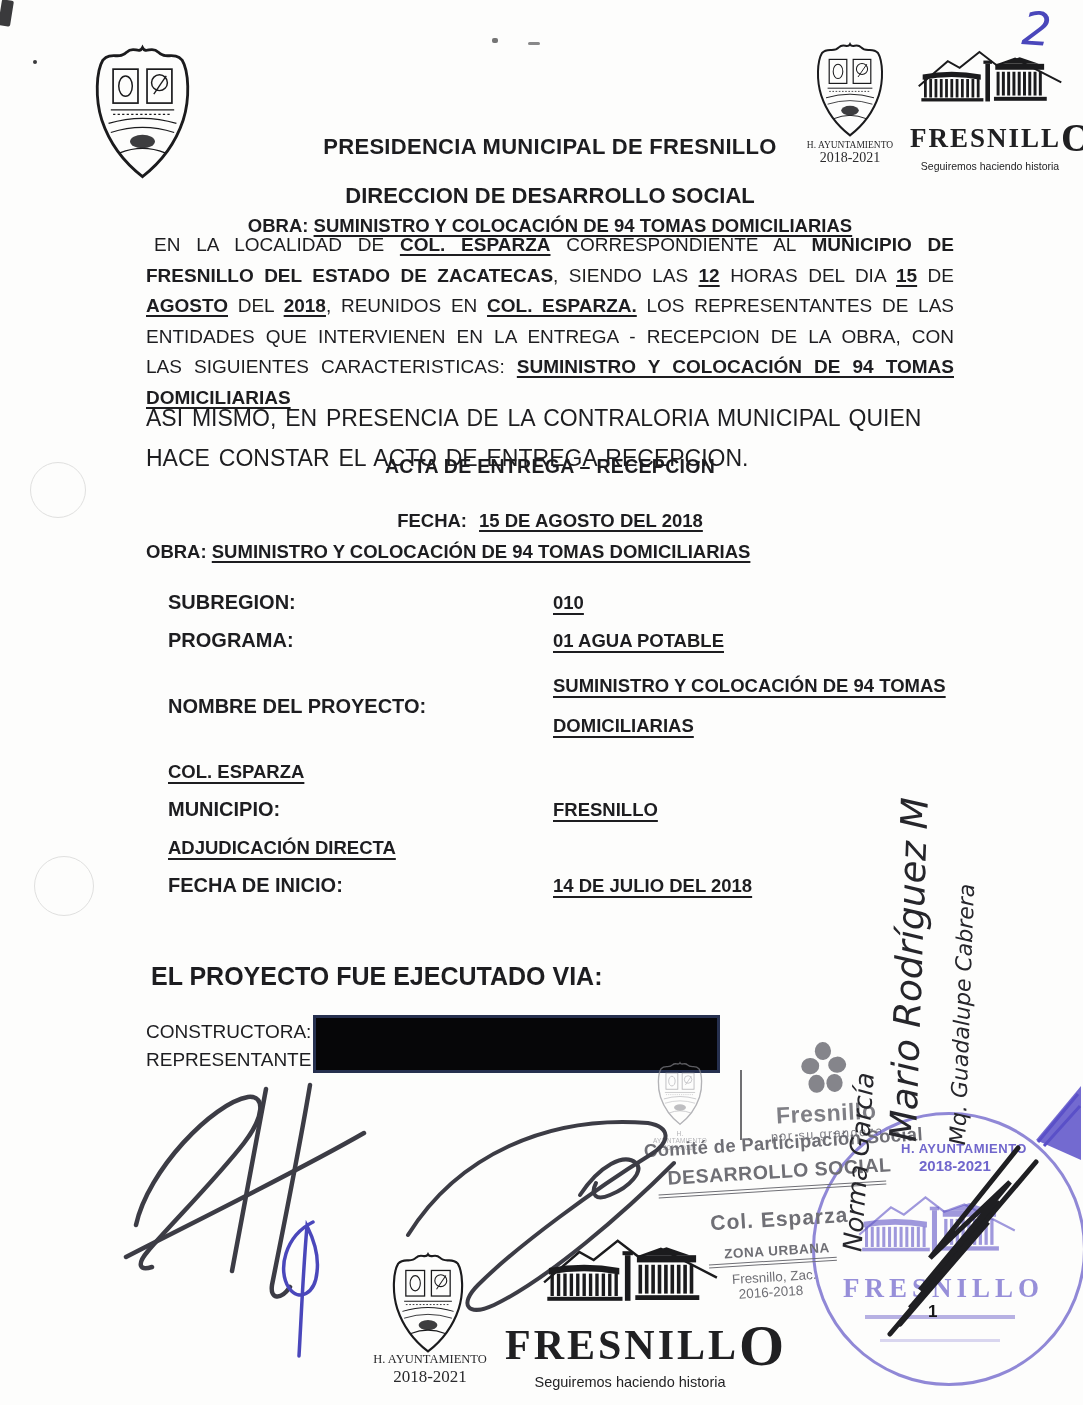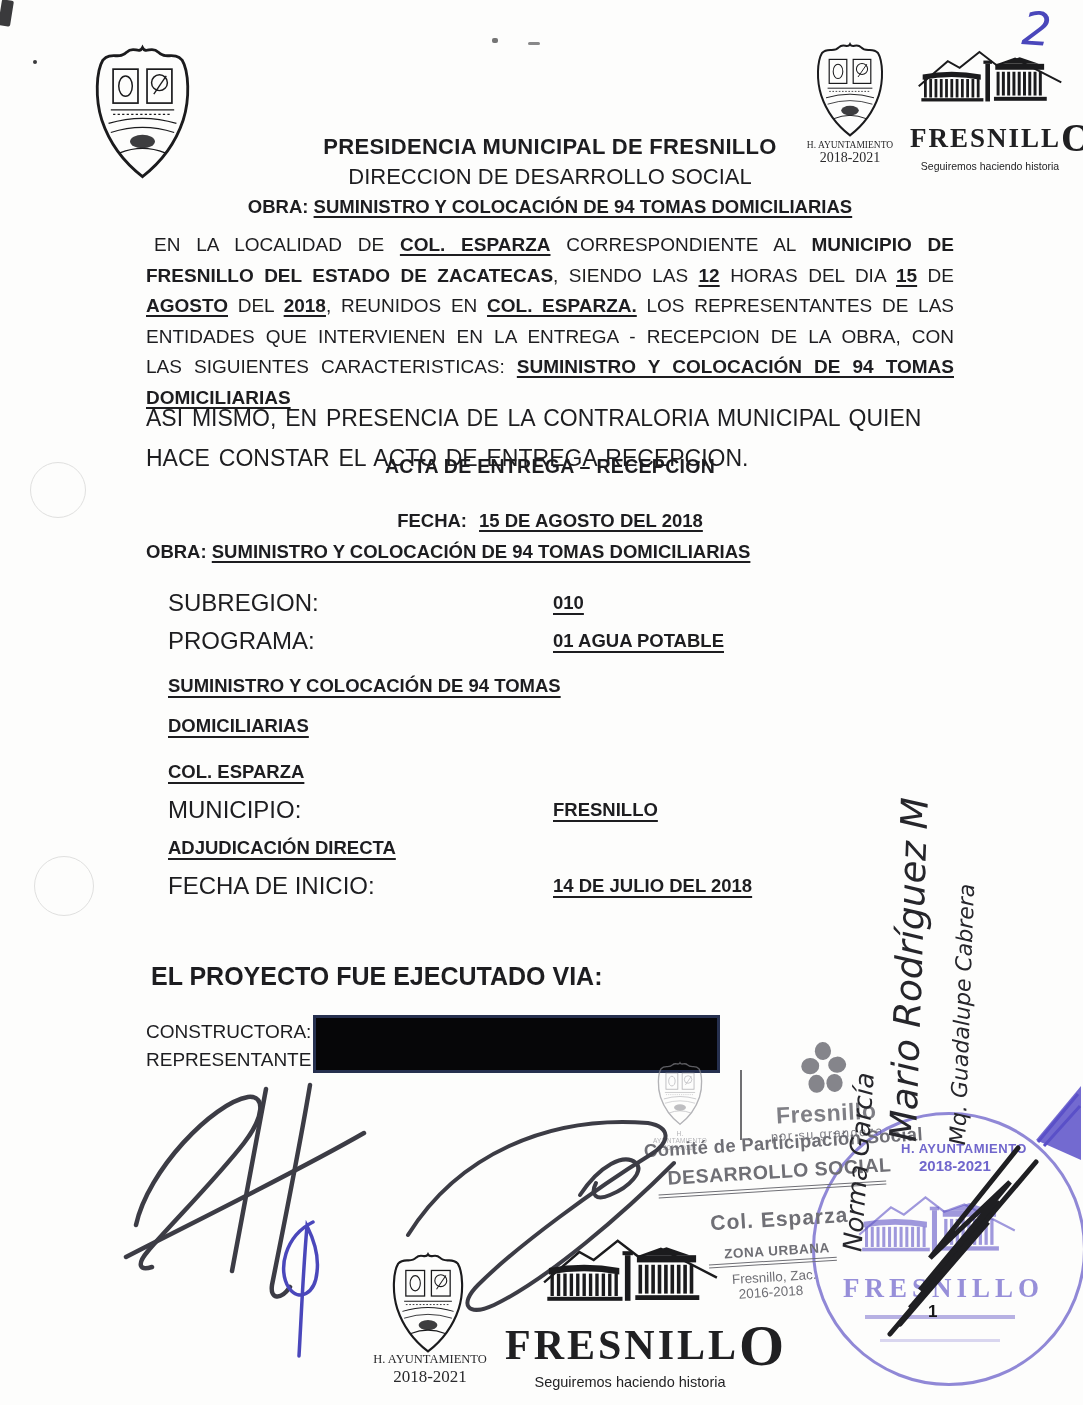--- a/index.html
+++ b/index.html
@@ -6,41 +6,41 @@
   body { background:#e9e9e9; font-family:"Liberation Sans", sans-serif; }
   .page {
     position:relative; width:1083px; height:1405px; margin:0 auto;
     background:#fdfdfc; overflow:hidden; color:#1d1d20;
   }
   .abs { position:absolute; }
 
   
   .title-block { left:150px; top:134px; width:800px; text-align:center; }
   .title1 { font-size:22px; font-weight:bold; letter-spacing:.3px; }
-  .title2 { font-size:22px; font-weight:normal; margin-top:4px; }
+  .title2 { font-size:22px; font-weight:bold; margin-top:23px; }
   .obra-head { margin-top:6px; font-size:18.5px; font-weight:bold; }
   .u { text-decoration:underline; text-decoration-thickness:2px; text-underline-offset:3px; }
 
   
   .intro { left:146px; top:230px; width:808px; font-size:19px; line-height:30.5px;
            text-align:justify; text-indent:8px; word-spacing:2px; }
   .seg-b { font-weight:bold; }
   .seg-bu { font-weight:bold; text-decoration:underline; text-decoration-thickness:2px; text-underline-offset:3px; }
   .para2 { left:146px; top:398px; width:812px; font-size:23px; line-height:40px; word-spacing:2.5px; }
   .acta { left:146px; top:455px; width:808px; text-align:center; font-size:19.5px; font-weight:bold; letter-spacing:.3px; }
 
   .fecha-line { left:146px; top:510px; width:808px; text-align:center; font-size:18.5px; font-weight:bold; }
   .fecha-line .lbl { margin-right:12px; }
   .obra-line { left:146px; top:541px; width:830px; font-size:18.5px; font-weight:bold; }
 
   
   .fields { left:168px; top:590px; width:800px; }
   .frow { display:flex; align-items:flex-start; margin-bottom:13px; line-height:25px; }
   .frow.tall { align-items:center; }
-  .flabel { width:385px; font-size:24px; font-weight:normal; flex:0 0 385px; }
+  .flabel { width:385px; font-size:20px; font-weight:bold; flex:0 0 385px; }
   .fvalue { font-size:18.5px; font-weight:bold; text-decoration:underline;
             text-decoration-thickness:2px; text-underline-offset:4px; max-width:400px; }
   .ejecutado { left:151px; top:962px; font-size:25px; font-weight:bold; }
 
   .constructora { left:146px; top:1018px; font-size:19px; line-height:28px; }
   .redaction { left:313px; top:1015px; width:407px; height:58px; background:#060608;
                border:3px solid #26304f; }
 
   
   .seal { color:#1b1b1d; }
@@ -209,20 +209,21 @@
   <div class="abs fields">
     <div class="frow">
         <div class="flabel">SUBREGION:</div>
         <div class="fvalue">010</div>
       </div>
     <div class="frow">
         <div class="flabel">PROGRAMA:</div>
         <div class="fvalue">01 AGUA POTABLE</div>
       </div>
     <div class="frow tall">
+        <div class="flabel">NOMBRE DEL PROYECTO:</div>
         <div class="fvalue" style="line-height:40px">SUMINISTRO Y COLOCACIÓN DE 94 TOMAS DOMICILIARIAS</div>
       </div>
     <div class="frow">
         <div class="fvalue">COL. ESPARZA</div>
       </div>
     <div class="frow">
         <div class="flabel">MUNICIPIO:</div>
         <div class="fvalue">FRESNILLO</div>
       </div>
     <div class="frow">

